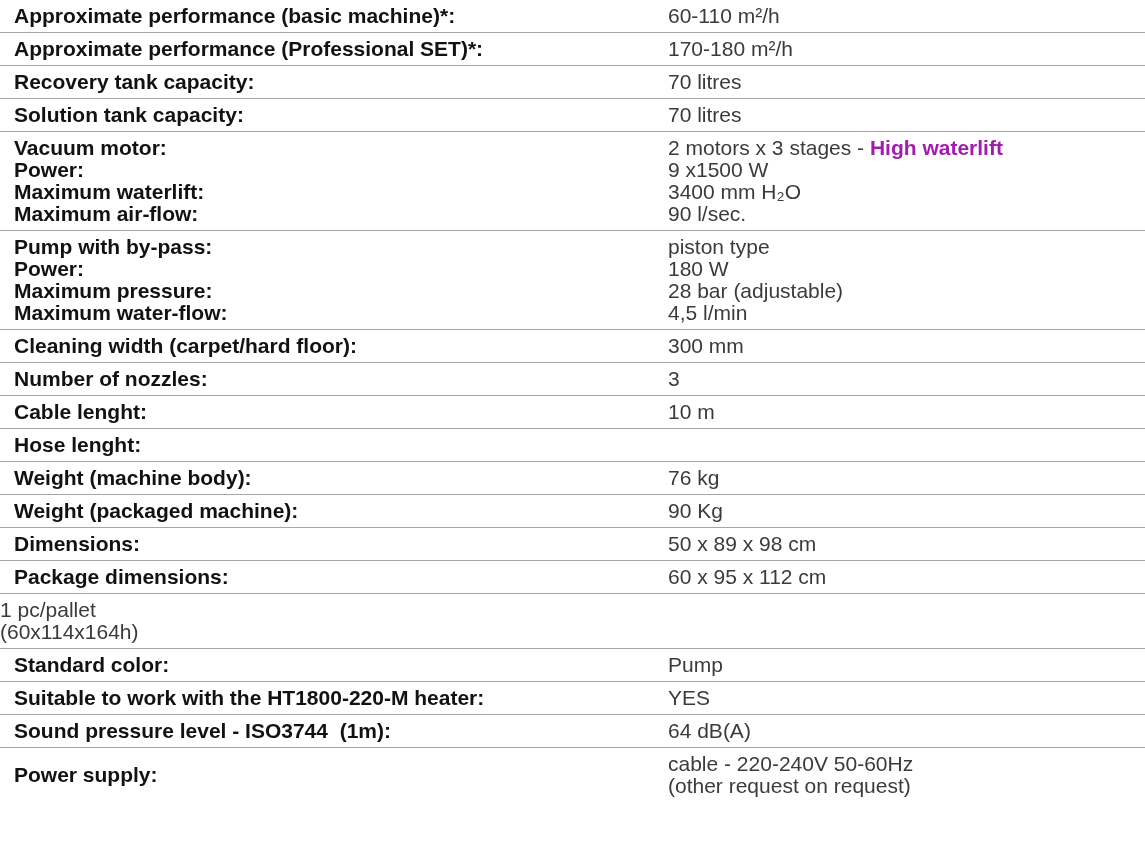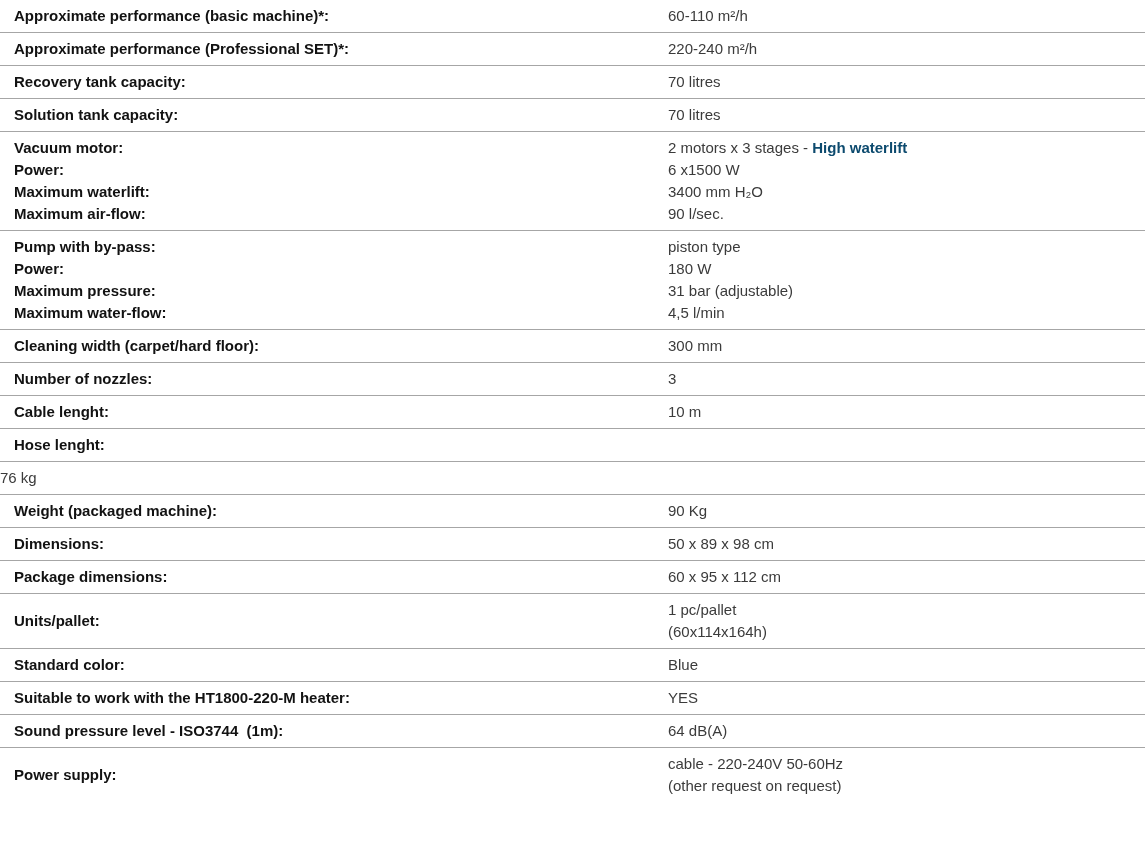--- a/index.html
+++ b/index.html
@@ -30,47 +30,47 @@
     color: #121212;
     font-weight: 700;
   }
   .value-cell {
     flex: 1 1 auto;
     padding-right: 12px;
     color: #3b3b3b;
     font-weight: 400;
   }
   .line {
-    font-size: 15px;
+    font-size: 21px;
     line-height: 22px;
     white-space: pre-wrap;
   }
   .seg-bold {
     font-weight: 700;
-    color: #0c4a6e;
+    color: #a21caf;
   }
 </style>
 </head>
 <body>
 
 <div class="spec-table">
     <div class="row">
       <div class="label-cell">
         <div class="line">Approximate performance (basic machine)*:</div>
       </div>
       <div class="value-cell">
         <div class="line"><span>60-110 m²/h</span></div>
       </div>
     </div>
     <div class="row">
       <div class="label-cell">
         <div class="line">Approximate performance (Professional SET)*:</div>
       </div>
       <div class="value-cell">
-        <div class="line"><span>220-240 m²/h</span></div>
+        <div class="line"><span>170-180 m²/h</span></div>
       </div>
     </div>
     <div class="row">
       <div class="label-cell">
         <div class="line">Recovery tank capacity:</div>
       </div>
       <div class="value-cell">
         <div class="line"><span>70 litres</span></div>
       </div>
     </div>
@@ -84,36 +84,36 @@
     </div>
     <div class="row">
       <div class="label-cell">
         <div class="line">Vacuum motor:</div>
         <div class="line">Power:</div>
         <div class="line">Maximum waterlift:</div>
         <div class="line">Maximum air-flow:</div>
       </div>
       <div class="value-cell">
         <div class="line"><span>2 motors x 3 stages - </span><span class="seg-bold">High waterlift</span></div>
-        <div class="line"><span>6 x1500 W</span></div>
+        <div class="line"><span>9 x1500 W</span></div>
         <div class="line"><span>3400 mm H₂O</span></div>
         <div class="line"><span>90 l/sec.</span></div>
       </div>
     </div>
     <div class="row">
       <div class="label-cell">
         <div class="line">Pump with by-pass:</div>
         <div class="line">Power:</div>
         <div class="line">Maximum pressure:</div>
         <div class="line">Maximum water-flow:</div>
       </div>
       <div class="value-cell">
         <div class="line"><span>piston type</span></div>
         <div class="line"><span>180 W</span></div>
-        <div class="line"><span>31 bar (adjustable)</span></div>
+        <div class="line"><span>28 bar (adjustable)</span></div>
         <div class="line"><span>4,5 l/min</span></div>
       </div>
     </div>
     <div class="row">
       <div class="label-cell">
         <div class="line">Cleaning width (carpet/hard floor):</div>
       </div>
       <div class="value-cell">
         <div class="line"><span>300 mm</span></div>
       </div>
@@ -133,20 +133,23 @@
       <div class="value-cell">
         <div class="line"><span>10 m</span></div>
       </div>
     </div>
     <div class="row">
       <div class="label-cell">
         <div class="line">Hose lenght:</div>
       </div>
     </div>
     <div class="row">
+      <div class="label-cell">
+        <div class="line">Weight (machine body):</div>
+      </div>
       <div class="value-cell">
         <div class="line"><span>76 kg</span></div>
       </div>
     </div>
     <div class="row">
       <div class="label-cell">
         <div class="line">Weight (packaged machine):</div>
       </div>
       <div class="value-cell">
         <div class="line"><span>90 Kg</span></div>
@@ -162,34 +165,31 @@
     </div>
     <div class="row">
       <div class="label-cell">
         <div class="line">Package dimensions:</div>
       </div>
       <div class="value-cell">
         <div class="line"><span>60 x 95 x 112 cm</span></div>
       </div>
     </div>
     <div class="row">
-      <div class="label-cell">
-        <div class="line">Units/pallet:</div>
-      </div>
       <div class="value-cell">
         <div class="line"><span>1 pc/pallet</span></div>
         <div class="line"><span>(60x114x164h)</span></div>
       </div>
     </div>
     <div class="row">
       <div class="label-cell">
         <div class="line">Standard color:</div>
       </div>
       <div class="value-cell">
-        <div class="line"><span>Blue</span></div>
+        <div class="line"><span>Pump</span></div>
       </div>
     </div>
     <div class="row">
       <div class="label-cell">
         <div class="line">Suitable to work with the HT1800-220-M heater:</div>
       </div>
       <div class="value-cell">
         <div class="line"><span>YES</span></div>
       </div>
     </div>

